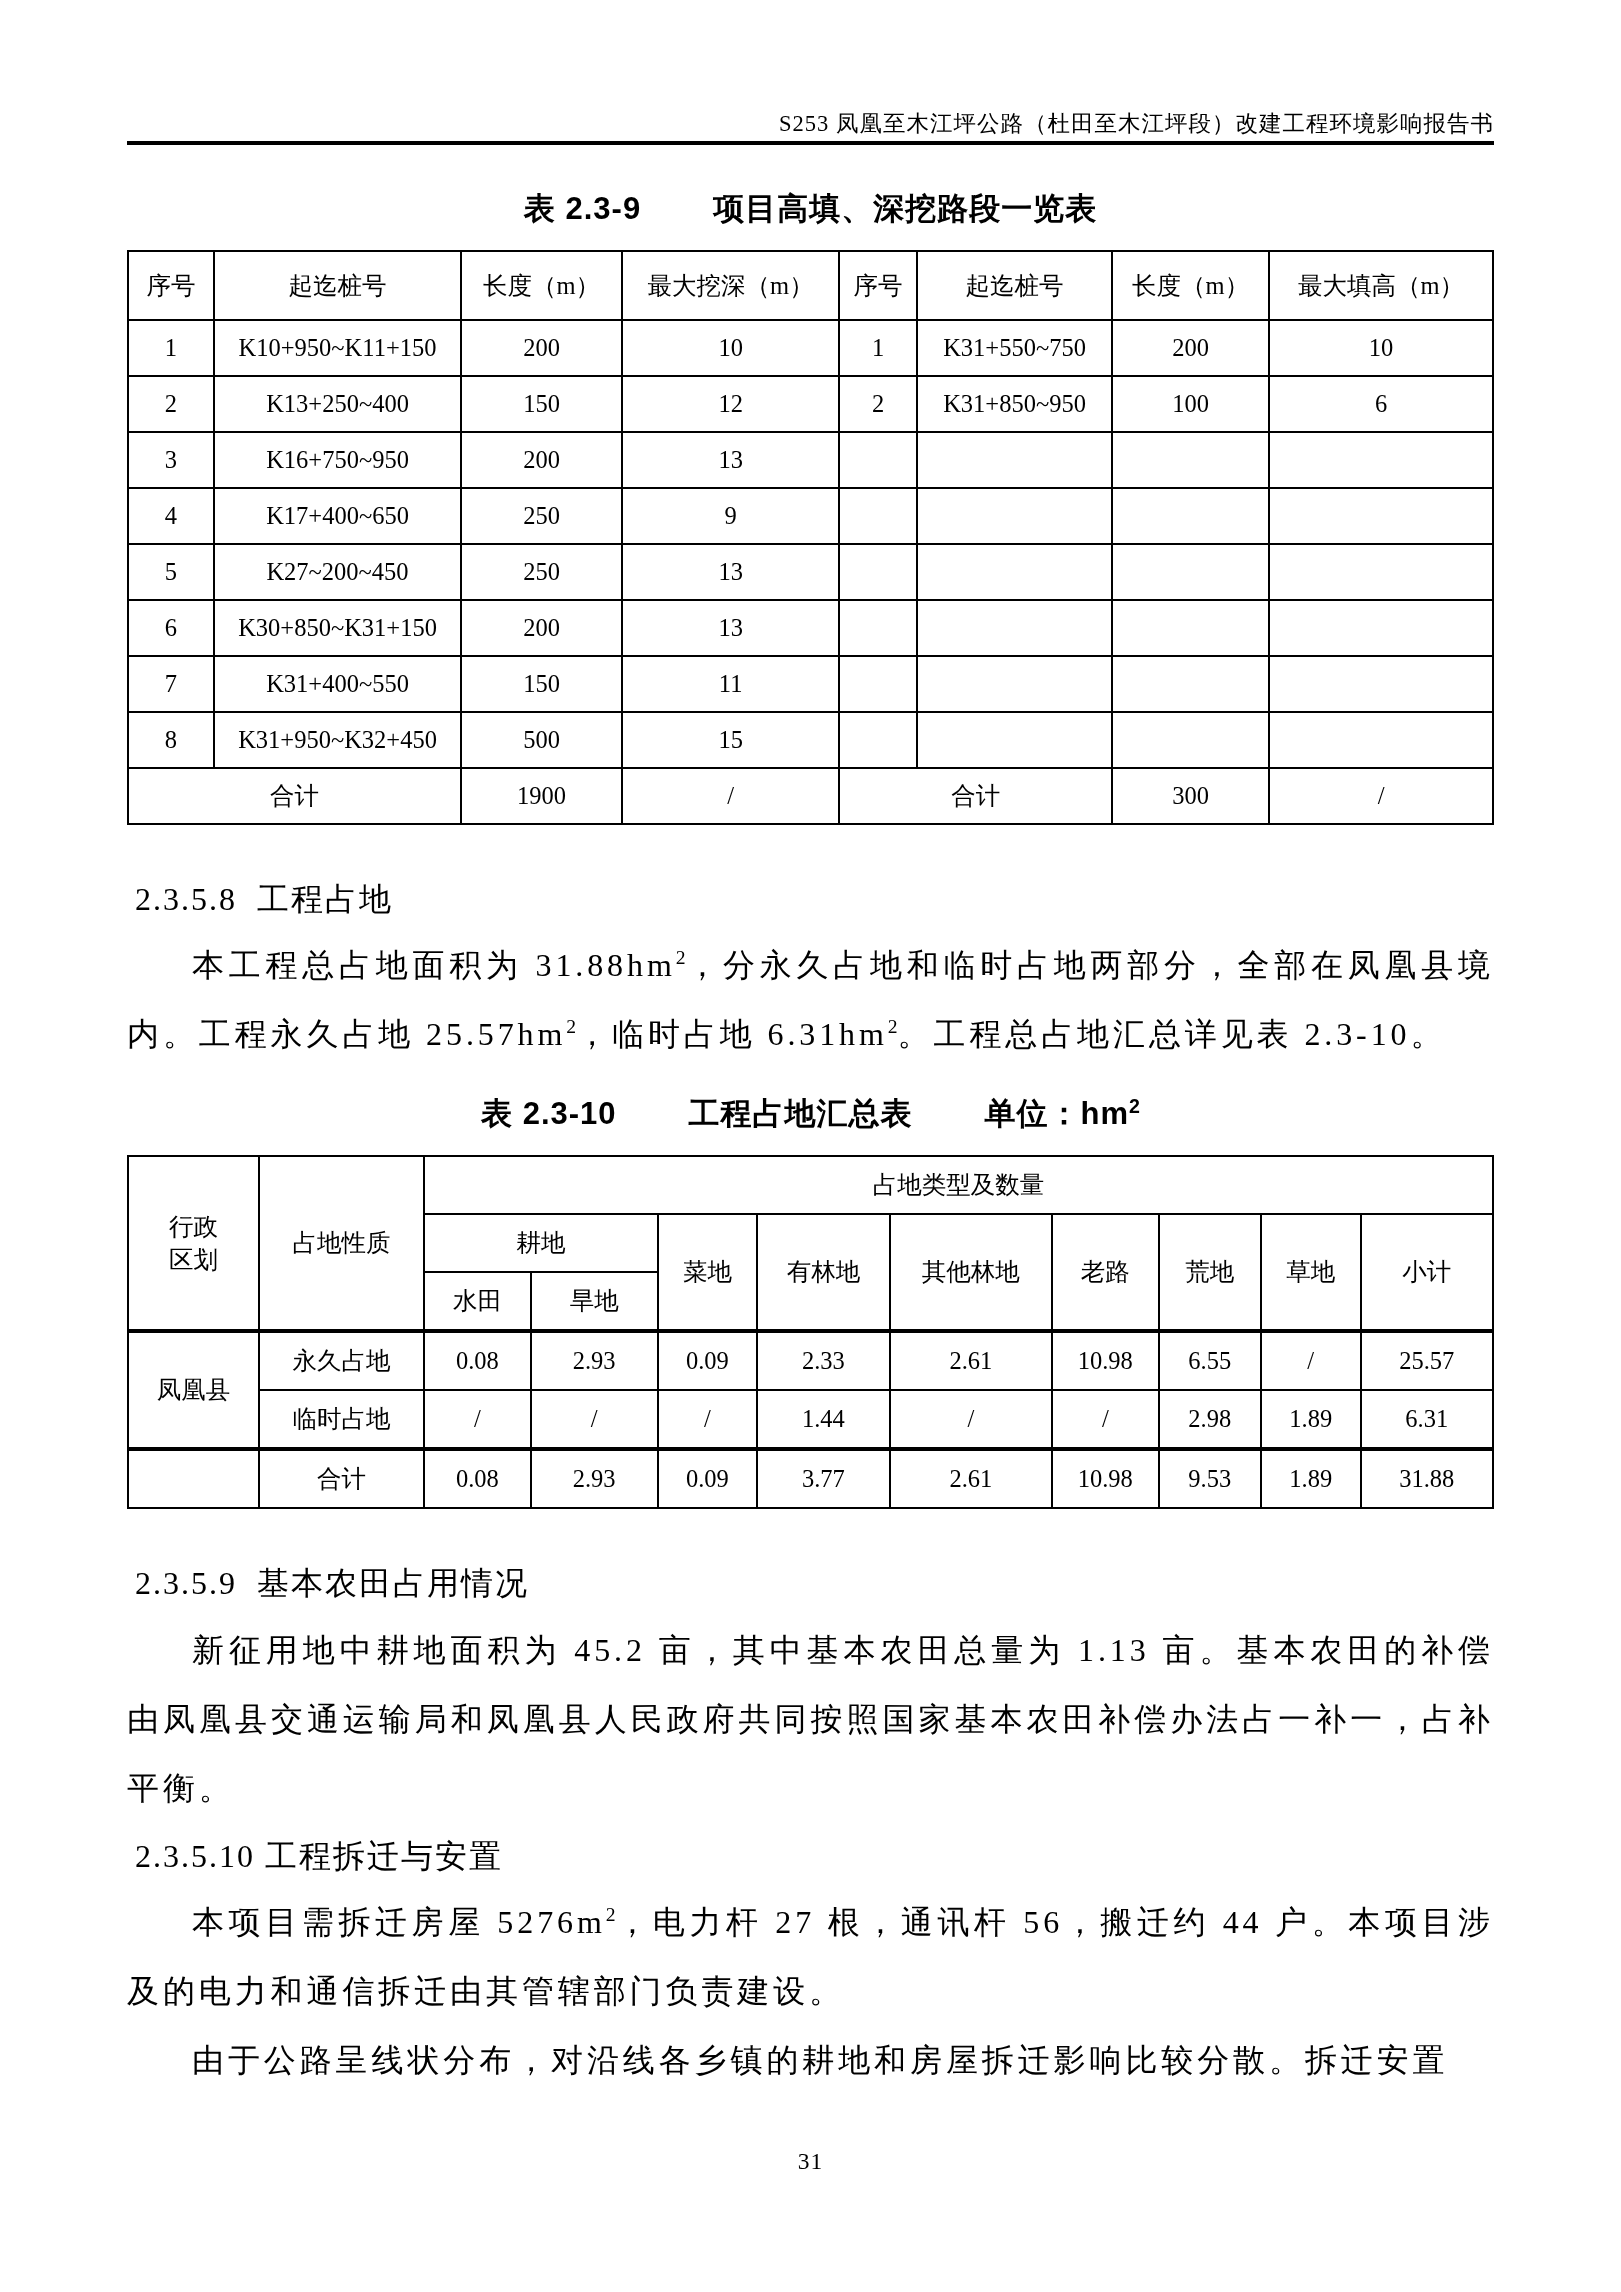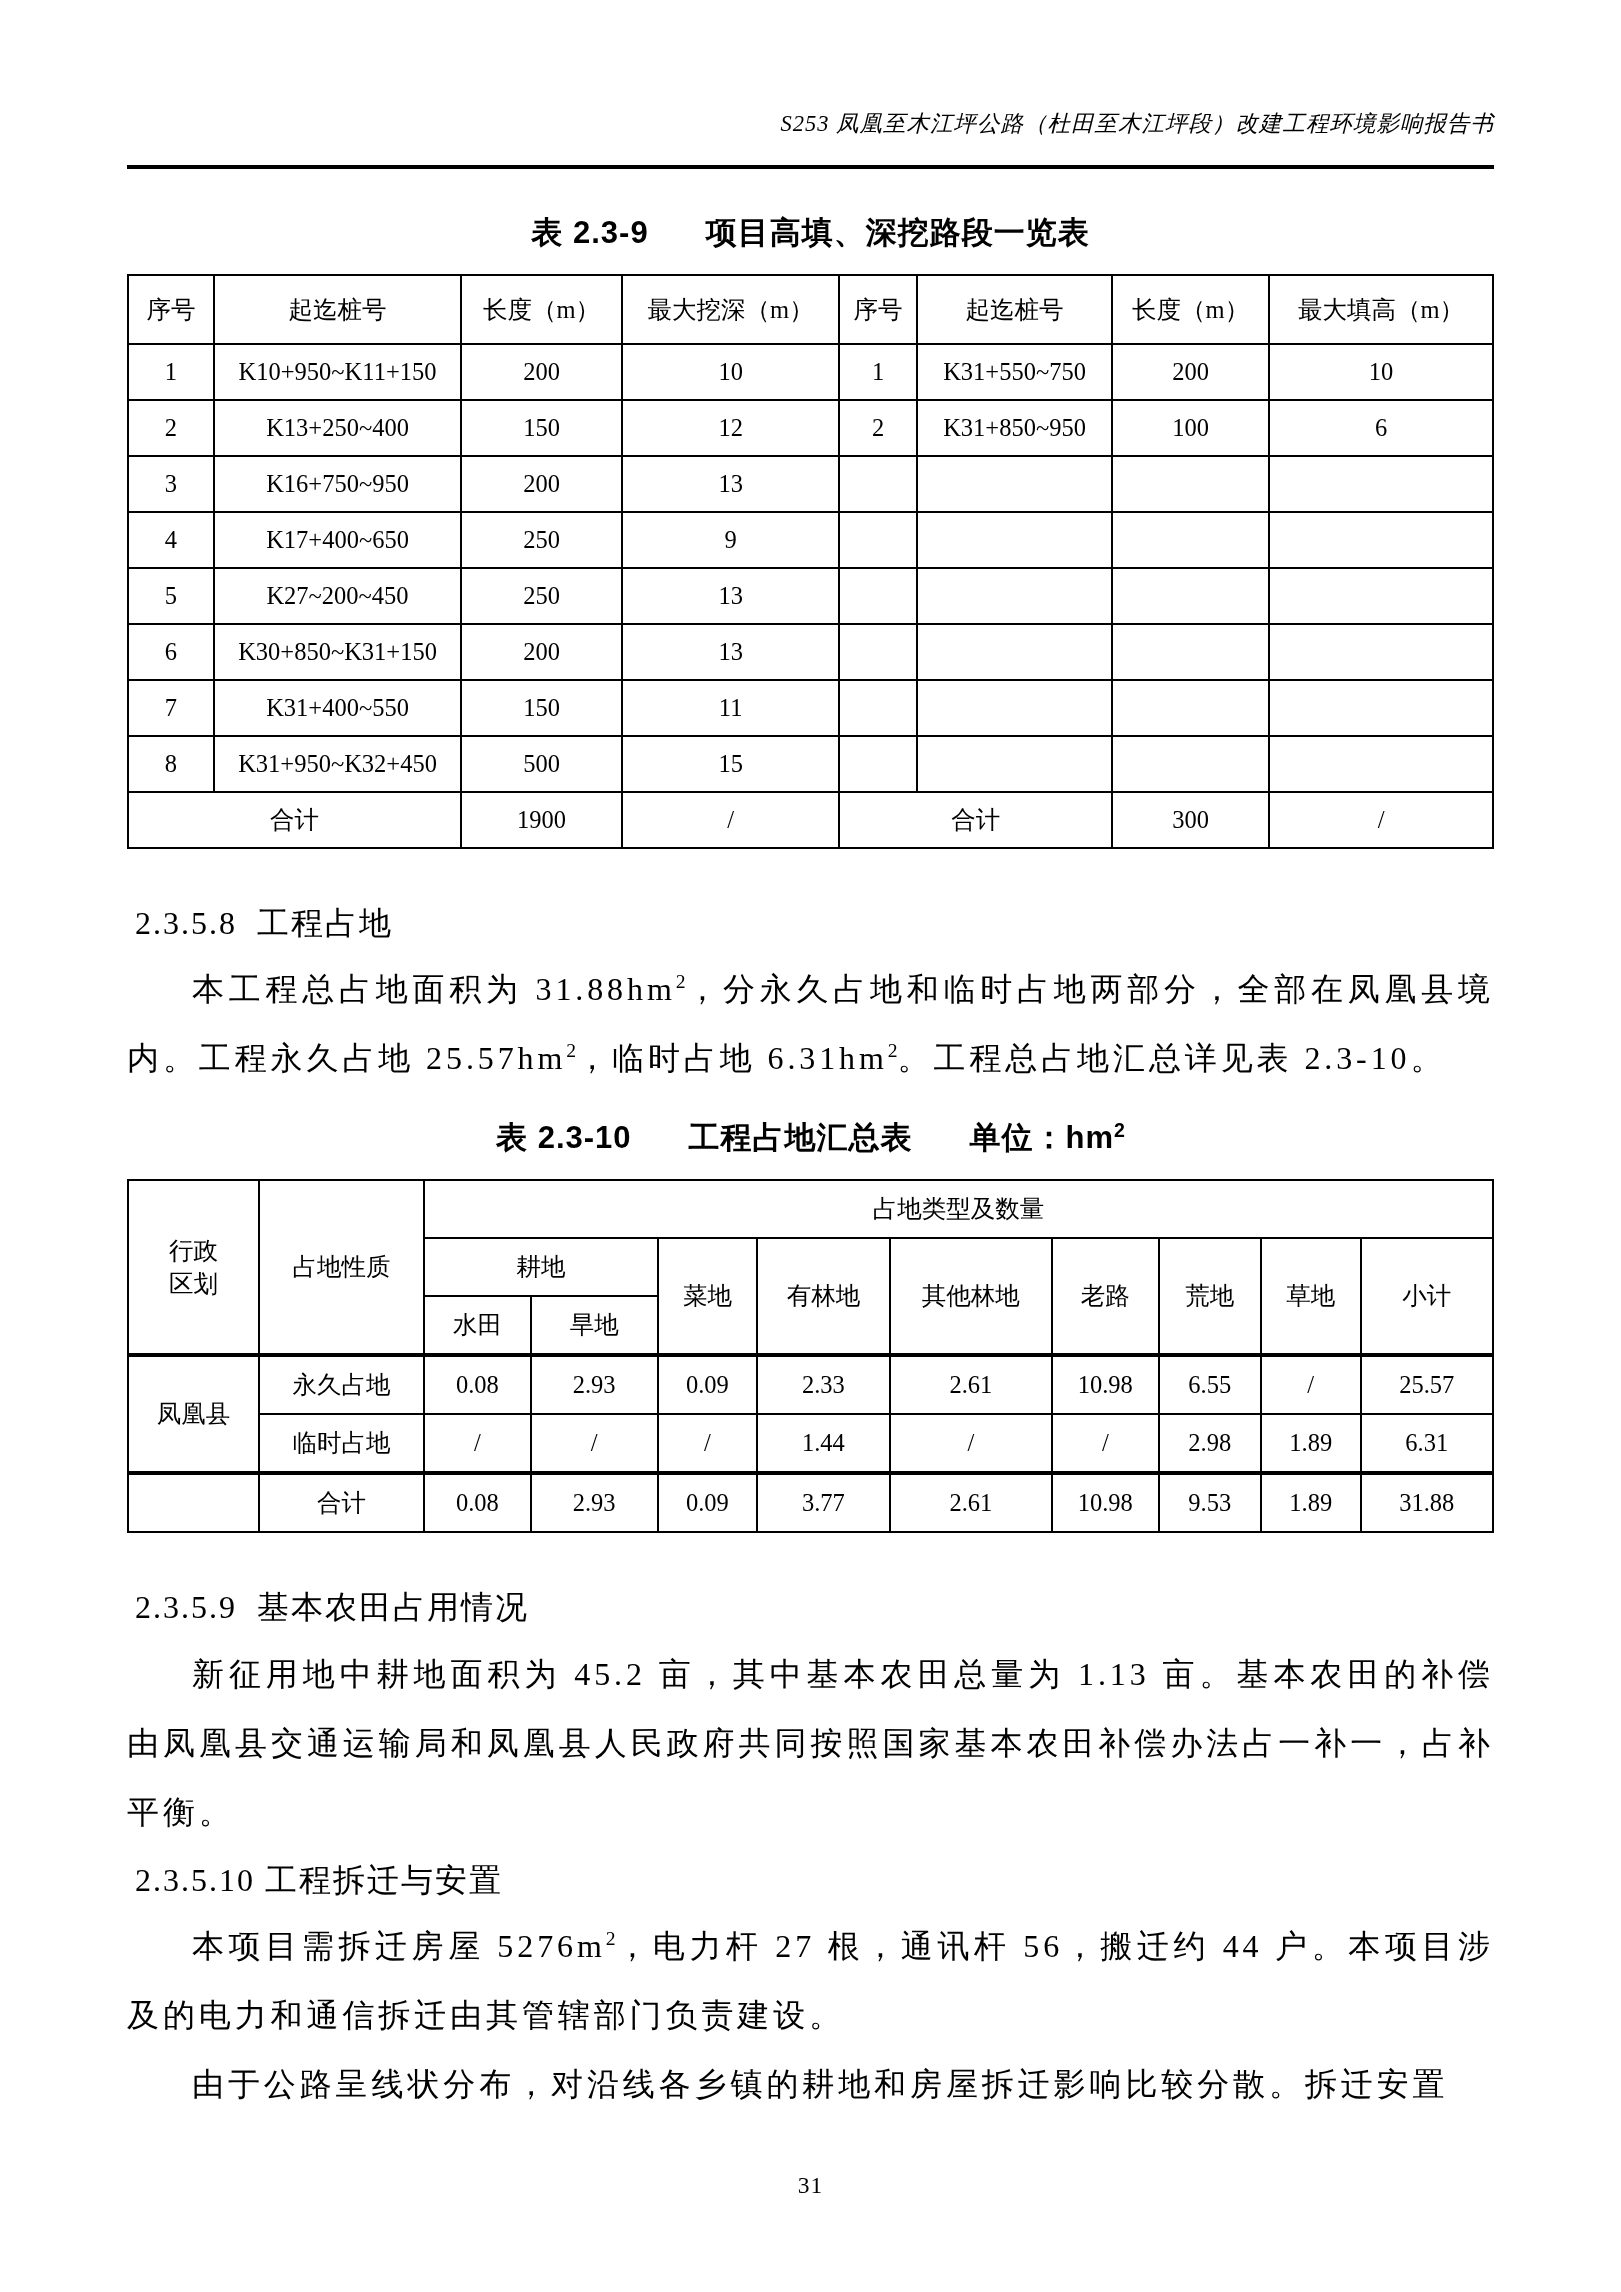--- a/index.html
+++ b/index.html
@@ -9,32 +9,31 @@
     margin:0 auto;
     background:#ffffff;
     box-sizing:border-box;
     padding:0 127px;
     font-family:"Liberation Serif","DejaVu Serif",serif;
     color:#000;
     overflow:hidden;
   }
   .doc-header {
     padding-top:108px;
-    padding-bottom:26px;
+    padding-bottom:2px;
     border-bottom:4.9px solid #000;
     text-align:right;
     font-size:22.5px;
     letter-spacing:1px;
-    font-style:italic;
   }
   .table-caption {
     display:flex;
     justify-content:center;
     align-items:baseline;
-    gap:57px;
+    gap:72px;
     margin-top:43px;
     font-family:"Liberation Sans","DejaVu Sans",sans-serif;
     font-weight:bold;
     font-size:31px;
     letter-spacing:1px;
   }
   table { width:100%; border-collapse:collapse; table-layout:fixed; margin-top:19.6px; border:2.9px solid #000; }
   td {
     border:2px solid #000;
     border-top-width:2.9px;

